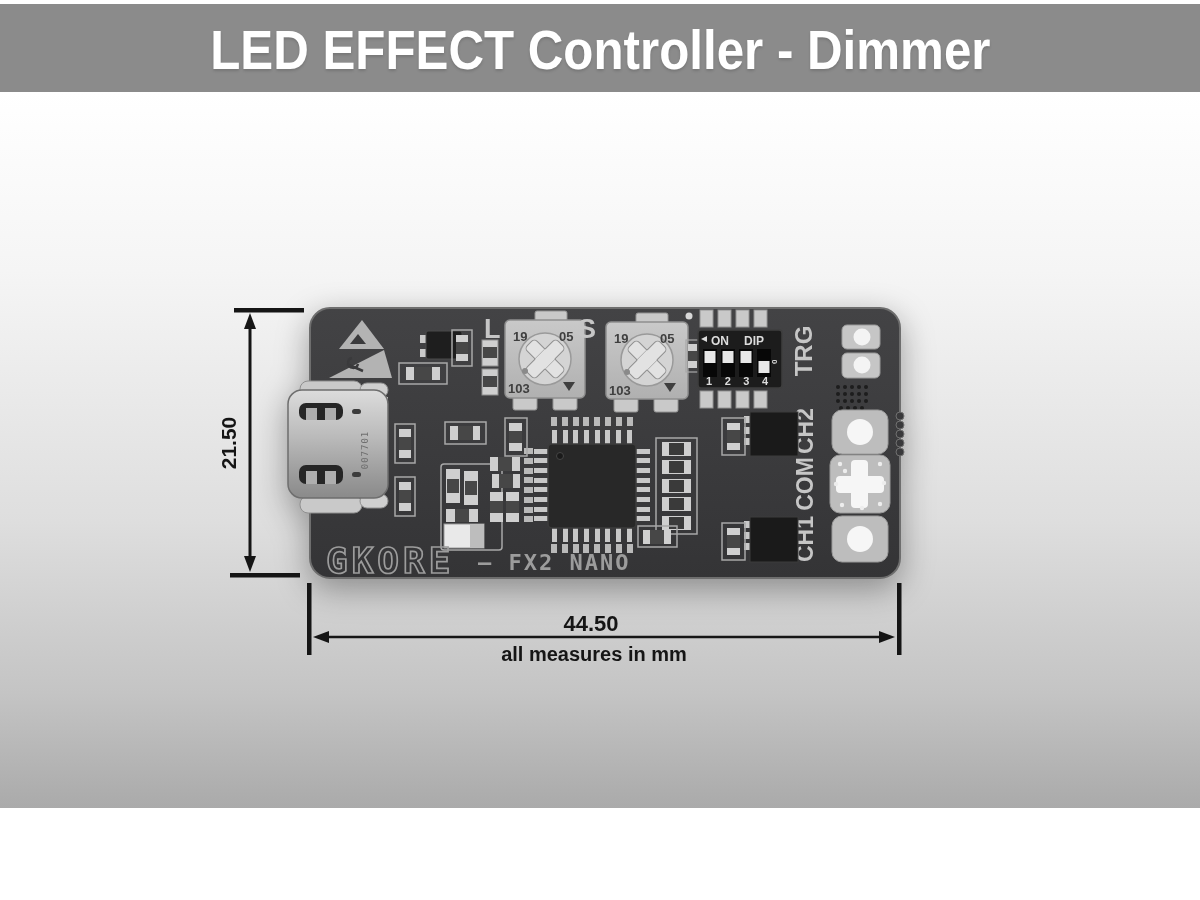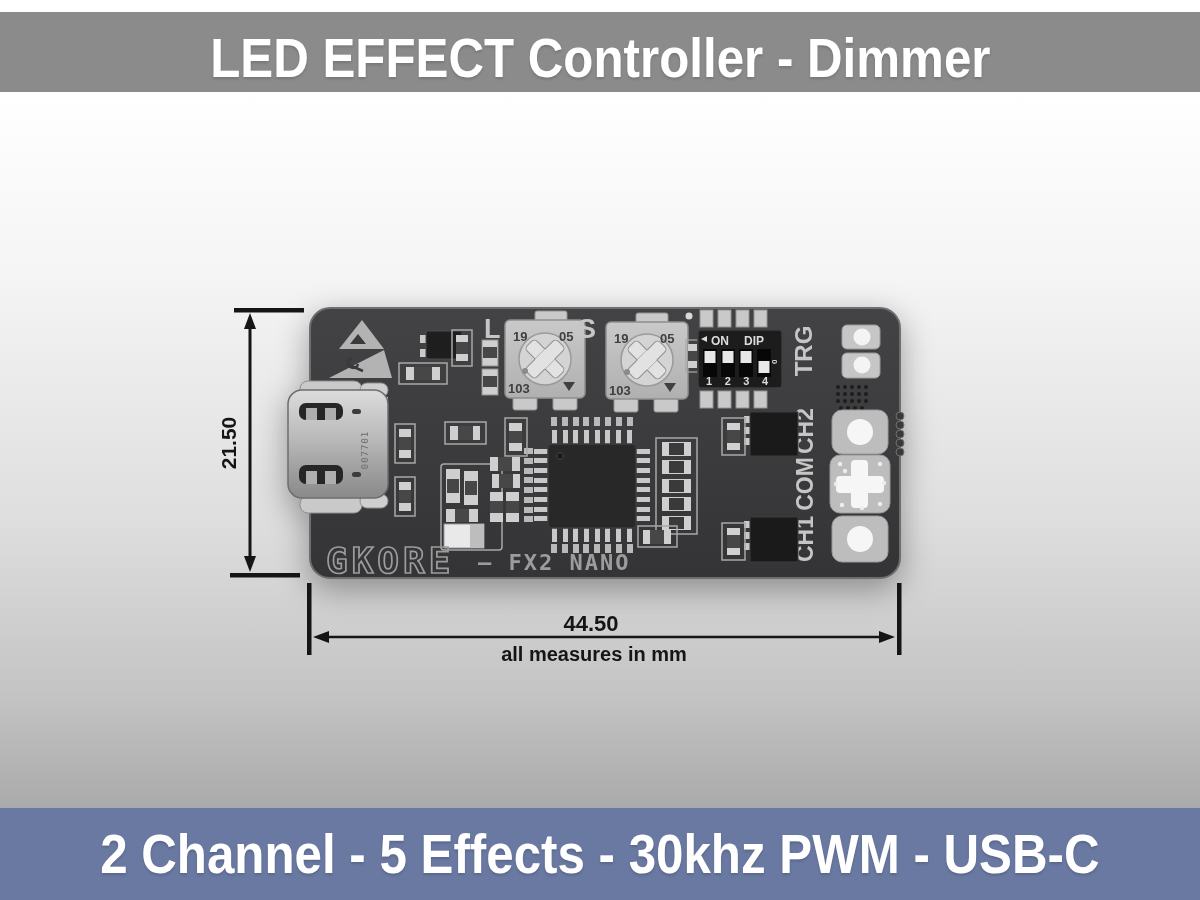--- a/index.html
+++ b/index.html
@@ -1,20 +1,20 @@
 <!DOCTYPE html>
 <html><head>
 <meta charset="utf-8">
 <style>
   html,body{margin:0;padding:0;background:#e6e6e6;}
   .page{position:relative;width:1200px;height:900px;overflow:hidden;
         font-family:"Liberation Sans",sans-serif;background:#fff;}
   .banner{position:absolute;left:0;width:1200px;display:flex;
           align-items:center;justify-content:center;}
-  .banner-top{top:12px;height:92px;text-align:center;}
+  .banner-top{top:4px;height:92px;text-align:center;}
   .banner-bottom{top:808px;height:92px;}
   .banner-text{color:#fff;font-weight:700;font-size:56px;line-height:1;
                letter-spacing:0px;transform:scaleX(0.88);white-space:nowrap;
                text-shadow:0 2px 3px rgba(0,0,0,0.15);}
   .main{position:absolute;top:92px;left:0;width:1200px;height:716px;
         background:linear-gradient(180deg,#ffffff 0%,#f5f5f5 25%,#dedede 60%,#c4c4c4 84%,#aaaaaa 100%);}
   .scene{position:absolute;top:0;left:0;}
   .dim-text{font-family:"Liberation Sans",sans-serif;font-weight:700;fill:#151515;}
   .silk{fill:#c6c6c6;font-family:"Liberation Sans",sans-serif;font-weight:700;}
   .potmark{fill:#3f3f3f;font-family:"Liberation Sans",sans-serif;font-weight:700;font-size:13px;}
@@ -425,17 +425,14 @@
         <rect x="897" y="491" width="4.5" height="72"></rect>
         <line x1="323" y1="545" x2="885" y2="545" stroke="#151515" stroke-width="2.5"></line>
         <polygon points="313,545 329,539 329,551"></polygon>
         <polygon points="895,545 879,539 879,551"></polygon>
         <text x="591" y="539" text-anchor="middle" font-size="22" class="dim-text">44.50</text>
         <text x="594" y="569" text-anchor="middle" font-size="20" class="dim-text">all measures in mm</text>
       </g>
     </svg>
   </div>
 
-  <div class="banner banner-bottom" style="background: rgb(106, 121, 162);">
-    <div class="banner-text">2 Channel - 5 Effects - 30khz PWM - USB-C</div>
-  </div>
 
 </div>
 
 </body></html>

